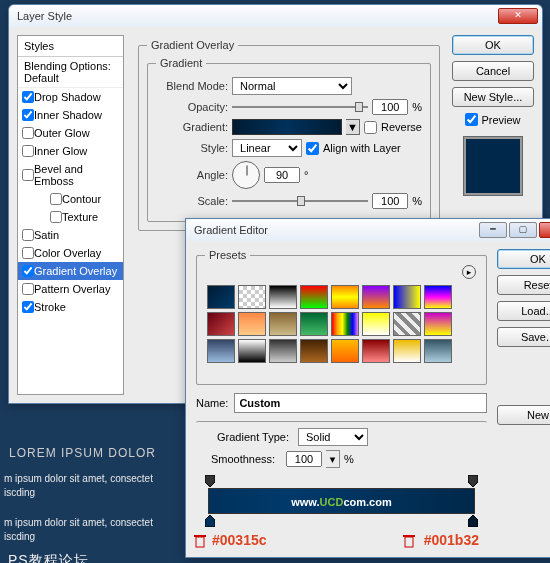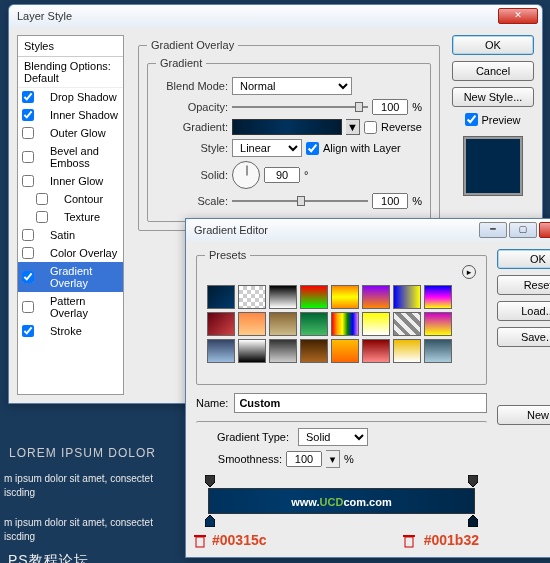--- a/index.html
+++ b/index.html
@@ -14,22 +14,22 @@
 .titlebar .title { flex: 1; color: #333; padding-left: 4px; }
 .tb-buttons { display: flex; gap: 2px; }
 .tb-btn { width: 28px; height: 16px; border-radius: 2px; border: 1px solid #888; font-size: 9px; text-align: center; line-height: 12px; color: #333; cursor: pointer; }
 .tb-close { background: linear-gradient(#f0a0a0,#d03020); color:#fff; border-color:#a02010; width: 40px; }
 .tb-min, .tb-max { background: linear-gradient(#e8eef8,#c8d8ec); }
 
 .ls-body { display: flex; padding: 8px; gap: 8px; background: #ececec; height: calc(100% - 22px); }
 .styles-panel { width: 140px; border: 1px solid #999; background: #fff; }
 .styles-header { padding: 4px 6px; border-bottom: 1px solid #ccc; }
 .blend-opts { padding: 3px 6px; border-bottom: 1px solid #eee; }
-.style-item { padding: 3px 4px; display: flex; align-items: center; gap: 16px; }
-.style-item.indent { padding-left: 18px; }
+.style-item { padding: 3px 4px; display: flex; align-items: center; gap: 0; }
+.style-item.indent { padding-left: 32px; }
 .style-item input[type=checkbox] { width: 12px; height: 12px; }
 .style-item.selected { background: #3874d6; color: #fff; }
 
 .center-panel { flex: 1; padding: 4px 4px 0 6px; }
 fieldset { border: 1px solid #999; border-radius: 2px; padding: 4px 8px 8px; }
 fieldset legend { padding: 0 4px; color: #333; }
 .inner-fs { margin-top: 2px; }
 
 .row { display: flex; align-items: center; margin: 4px 0; gap: 4px; }
 .row .label { width: 72px; text-align: right; color: #333; }
@@ -107,25 +107,25 @@
           <div class="style-item">
             <input type="checkbox" checked="" style="">
             <span>Inner Shadow</span>
           </div>
           <div class="style-item">
             <input type="checkbox" style="">
             <span>Outer Glow</span>
           </div>
           <div class="style-item">
             <input type="checkbox" style="">
+            <span>Inner Glow</span>
+          </div>
+          <div class="style-item">
+            <input type="checkbox" style="">
             <span>Bevel and Emboss</span>
-          </div>
-          <div class="style-item">
-            <input type="checkbox" style="">
-            <span>Inner Glow</span>
           </div>
           <div class="style-item indent">
             <input type="checkbox" style="">
             <span>Contour</span>
           </div>
           <div class="style-item indent">
             <input type="checkbox" style="">
             <span>Texture</span>
           </div>
           <div class="style-item">
@@ -181,21 +181,21 @@
           </div>
 
           <div class="row">
             <span class="label">Style:</span>
             <select style="width:70px"><option>Linear</option></select>
             <input type="checkbox" checked="" style="">
             <span>Align with Layer</span>
           </div>
 
           <div class="row">
-            <span class="label">Solid:</span>
+            <span class="label">Angle:</span>
             <div class="angle-dial"></div>
             <input class="numbox" value="90" style="">
             <span>°</span>
           </div>
 
           <div class="row">
             <span class="label">Scale:</span>
             <div class="slider">
                 <div class="slider-track"></div>
                 <div class="slider-thumb" style="left:48%"></div>
@@ -268,21 +268,21 @@
         <span>Name:</span>
         <input type="text" value="Custom" style="">
       </div>
 
       <fieldset style="border-bottom:none;border-left:none;border-right:none;padding-bottom:0">
         <div class="row" style="margin-top:2px">
           <span style="width:90px;text-align:center;padding-left:8px">Gradient Type:</span>
           <select style="width:70px"><option>Solid</option></select>
         </div>
         <div class="row">
-          <span style="width:78px;text-align:right">Smoothness:</span>
+          <span style="width:78px;text-align:center">Smoothness:</span>
           <input class="numbox" value="100" style="">
           <span style="border:1px solid #888;border-left:none;height:18px;width:14px;text-align:center;line-height:16px">▾</span>
           <span>%</span>
         </div>
 
         <div class="grad-bar-wrap">
           <div class="stop op" style="left:-3px"><svg viewBox="0 0 10 12">
                 <polygon points="5,12 0,7 0,0 10,0 10,7" fill="#333" stroke="#000"></polygon>
               </svg></div>
           <div class="stop op" style="right:-3px"><svg viewBox="0 0 10 12">

